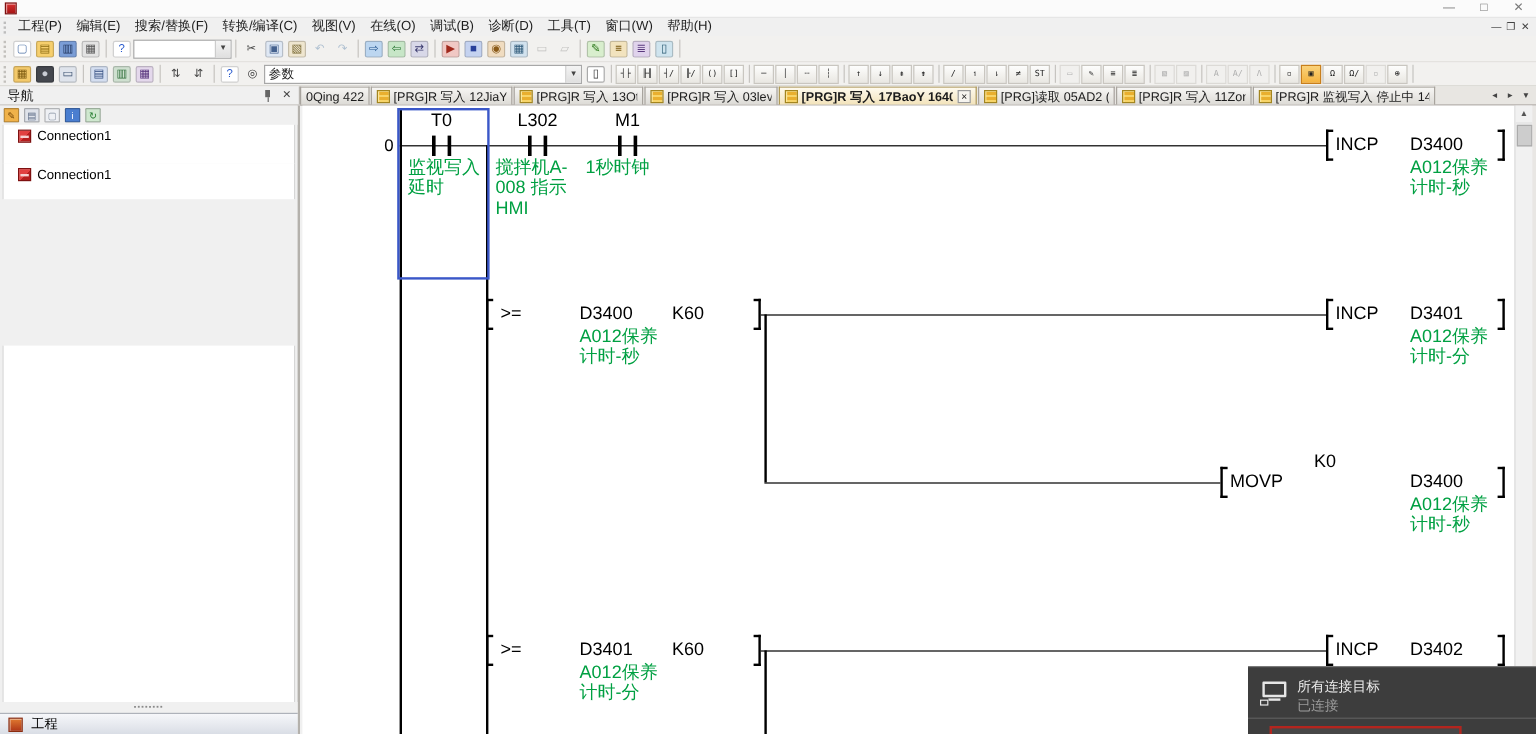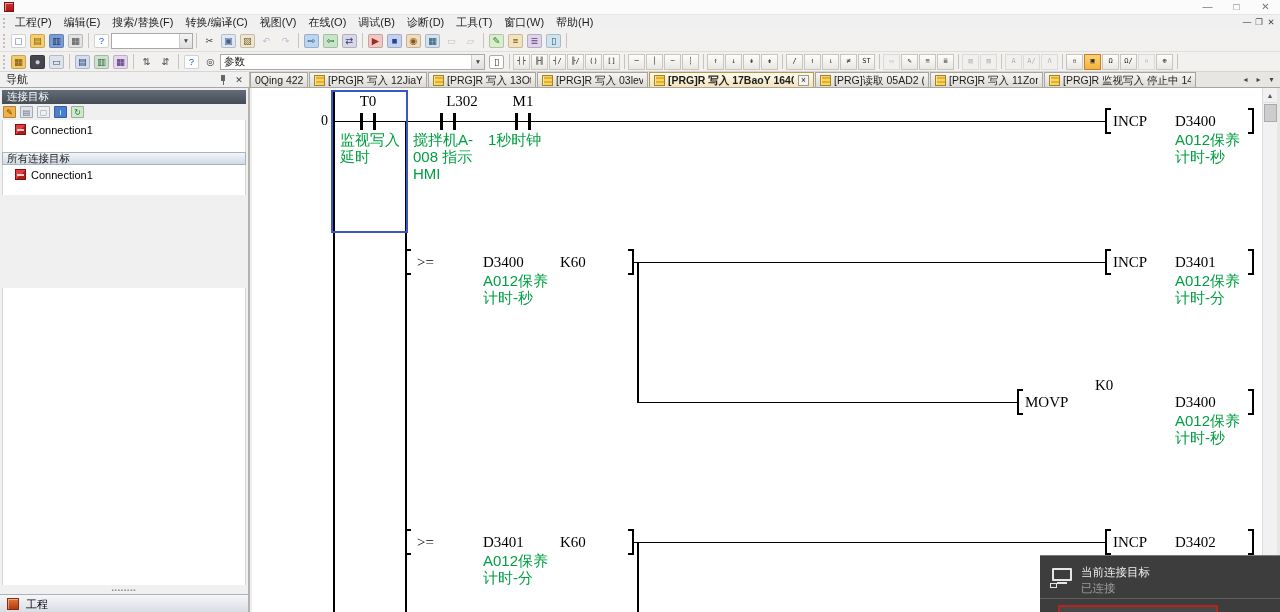--- a/index.html
+++ b/index.html
@@ -49,26 +49,26 @@
 .sidebar{position:absolute;left:0;top:88px;width:250px;height:524px;background:#f0f0f0;border-right:2px solid #b4b1ac}
 .dock-title{height:14px;margin:2px 2px 0 2px;background:linear-gradient(#626c78,#454d57);color:#fff;font-size:10.5px;display:flex;align-items:center;padding-left:5px}
 .nav-tools{height:16px;display:flex;align-items:center;padding:1px 0 1px 3px;background:#f0f0f0}
 .nticon{width:13px;height:12px;margin-right:4px;border-radius:1px;display:flex;align-items:center;justify-content:center;font-size:8px;flex:none}
 .sec-bar{height:13px;margin:0 2px;background:linear-gradient(#f3f6fa,#d2dae4);border:1px solid #a9b3c0;font-size:10.5px;display:flex;align-items:center;padding-left:4px;color:#141414}
 .listarea{background:#fff;margin:0 2px;border-left:1px solid #d6d6d6;border-right:1px solid #d6d6d6}
 .conn-item{display:flex;align-items:center;height:15px;padding-left:12px;font-size:11px;color:#000}
 .conn-icon{width:11px;height:11px;margin-right:5px;background:linear-gradient(135deg,#e24040 0 55%,#b51d1d 55%);border:1px solid #7e1010;position:relative;flex:none}
 .conn-icon:after{content:"";position:absolute;left:1px;top:4px;width:7px;height:2px;background:#f6d0d0}
 .splitter{height:9px;display:flex;align-items:center;justify-content:center;color:#8a8a8a;font-size:6px;letter-spacing:1px;background:#f0f0f0}
-.proj-bar{height:18px;background:linear-gradient(#f6f7fa,#d9dde5);border-top:1px solid #aeb2ba;display:flex;align-items:flex-end;padding-left:26px;font-size:11px;color:#000;position:relative}
+.proj-bar{height:18px;background:linear-gradient(#f6f7fa,#d9dde5);border-top:1px solid #aeb2ba;display:flex;align-items:center;padding-left:26px;font-size:11px;color:#000;position:relative}
 .proj-icon{position:absolute;left:7px;top:3px;width:12px;height:12px;background:linear-gradient(#e07a30,#b03818);border:1px solid #8a2c10;box-shadow:inset 1px 1px 0 rgba(255,255,255,.4)}
 
 .ladder{position:absolute;left:252px;top:88px;width:1010px;height:524px;background:#fff;overflow:hidden}
 .wire{position:absolute;background:#000}
-.dev{position:absolute;font-family:Liberation Serif, serif;font-size:15px;color:#000;white-space:pre;line-height:16px}
+.dev{position:absolute;font-family:Liberation Sans, sans-serif;font-size:15px;color:#000;white-space:pre;line-height:16px}
 .cmt{position:absolute;font-size:15px;color:#00a042;white-space:pre;line-height:17px}
 .lbrk{position:absolute;width:6px;height:26px;border-left:2px solid #000;border-top:2px solid #000;border-bottom:2px solid #000}
 .rbrk{position:absolute;width:6px;height:26px;border-right:2px solid #000;border-top:2px solid #000;border-bottom:2px solid #000}
 .cbar{position:absolute;width:3px;height:17px;background:#000}
 .cursorbox{position:absolute;border:2px solid #3a57c8;background:transparent}
 
 .vscroll{position:absolute;left:1262px;top:88px;width:15px;height:524px;background:#f1f1f1;border-left:1px solid #dcdcdc}
 .vs-btn{height:15px;display:flex;align-items:center;justify-content:center;font-size:7px;color:#555;background:#f1f1f1;border-bottom:1px solid #e0e0e0}
 .vs-thumb{position:absolute;left:1px;top:16px;width:13px;height:18px;background:#cdcdcd;border:1px solid #ababab}
 .rightedge{position:absolute;left:1277px;top:88px;width:3px;height:524px;background:#e9e7e4}
@@ -327,36 +327,34 @@
       </div>
     </div>
   <div class="tab-ctl" id="tabCtl">
       <div class="c">◂</div>
       <div class="c">▸</div>
       <div class="c">▾</div>
     </div>
 </div>
 
 <div class="sidebar">
-  <div class="dock-title">连接目标</div>
   <div class="nav-tools" id="navTools">
       <div class="nticon" style="background: rgb(240, 178, 74); color: rgb(122, 74, 8); border: 1px solid rgba(0, 0, 0, 0.25);">✎</div>
       <div class="nticon" style="background: rgb(223, 227, 234); color: rgb(90, 106, 132); border: 1px solid rgba(0, 0, 0, 0.25);">▤</div>
       <div class="nticon" style="background: rgb(238, 240, 244); color: rgb(138, 148, 164); border: 1px solid rgba(0, 0, 0, 0.25);">▢</div>
       <div class="nticon" style="background: rgb(74, 126, 208); color: rgb(255, 255, 255); border: 1px solid rgba(0, 0, 0, 0.25);">i</div>
       <div class="nticon" style="background: rgb(207, 232, 207); color: rgb(31, 122, 42); border: 1px solid rgba(0, 0, 0, 0.25);">↻</div>
     </div>
   <div id="navSections">
       <div class="listarea" style="height: 32px; padding-top: 2px;">
         <div class="conn-item">
           <div class="conn-icon"></div>
           <div>Connection1</div>
         </div>
       </div>
-      <div class="sec-bar">所有连接目标</div>
       <div class="listarea" style="height: 30px; padding-top: 2px;">
         <div class="conn-item">
           <div class="conn-icon"></div>
           <div>Connection1</div>
         </div>
       </div>
     </div>
   <div style="position:absolute;left:2px;right:2px;top:200px;bottom:27px;background:#fff;border-left:1px solid #d6d6d6;border-right:1px solid #d6d6d6"></div>
   <div class="splitter" style="position:absolute;left:0;right:0;bottom:18px">▪▪▪▪▪▪▪▪</div>
   <div class="proj-bar" style="position:absolute;left:0;right:0;bottom:0">
@@ -368,21 +366,21 @@
 <div class="ladder" id="ladder">
     <div class="wire" style="left: 81px; top: 2px; width: 2px; height: 522px;"></div>
     <div class="wire" style="left: 153px; top: 33px; width: 2px; height: 491px;"></div>
     <div class="dev" style="left: 52px; top: 25px; width: 24px; text-align: right; font-size: 14px;">0</div>
     <div class="wire" style="left: 81px; top: 33px; width: 772px; height: 1px;"></div>
     <div class="dev" style="left: 116px; top: 5px; transform: translateX(-50%);">T0</div>
     <div class="cbar" style="left: 108px; top: 25px;"></div>
     <div class="cbar" style="left: 121px; top: 25px;"></div>
     <div class="cmt" style="left: 88px; top: 43px;">监视写入</div>
     <div class="cmt" style="left: 88px; top: 60px;">延时</div>
-    <div class="dev" style="left: 210px; top: 5px; transform: translateX(-50%);">L302</div>
+    <div class="dev" style="left: 196px; top: 5px; transform: translateX(-50%);">L302</div>
     <div class="cbar" style="left: 188px; top: 25px;"></div>
     <div class="cbar" style="left: 201px; top: 25px;"></div>
     <div class="cmt" style="left: 161px; top: 43px;">搅拌机A-</div>
     <div class="cmt" style="left: 161px; top: 60px;">008 指示</div>
     <div class="cmt" style="left: 161px; top: 77px;">HMI</div>
     <div class="dev" style="left: 271px; top: 5px; transform: translateX(-50%);">M1</div>
     <div class="cbar" style="left: 263px; top: 25px;"></div>
     <div class="cbar" style="left: 276px; top: 25px;"></div>
     <div class="cmt" style="left: 236px; top: 43px;">1秒时钟</div>
     <div class="lbrk" style="left: 853px; top: 20px;"></div>
@@ -435,17 +433,17 @@
   <div class="vs-thumb"></div>
 </div>
 <div class="rightedge"></div>
 
 <div class="popup">
   <div class="net-wrap">
     <div class="net-mon"></div>
     <div class="net-base"></div>
     <div class="net-plug"></div>
   </div>
-  <div class="pop-title">当前连接目标</div>
+  <div class="pop-title">所有连接目标</div>
   <div class="pop-status">已连接</div>
   <div class="pop-sep"></div>
   <div class="redbox"></div>
 </div>
 
 </body></html>

